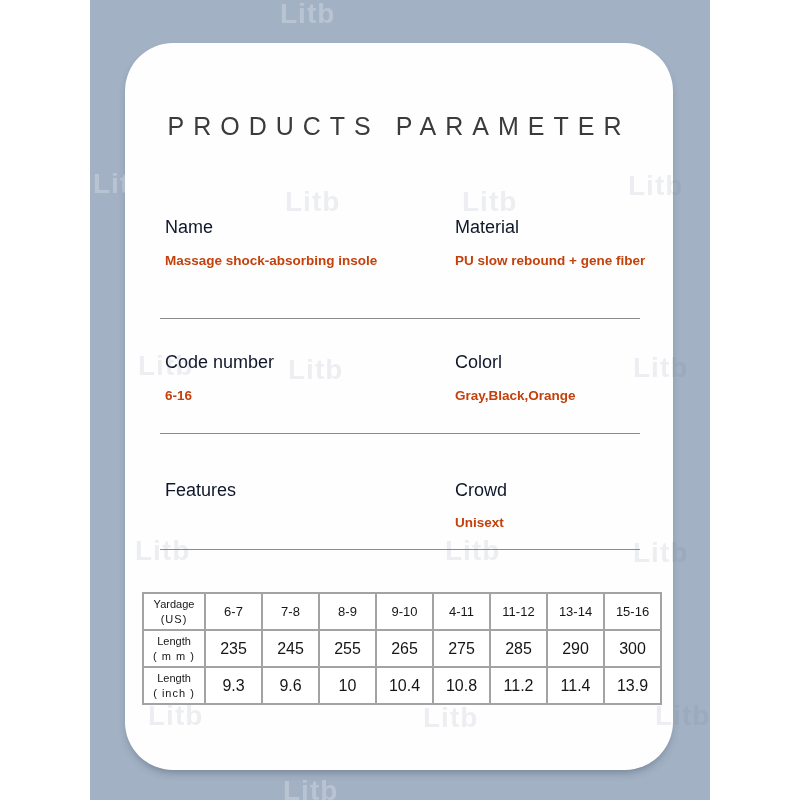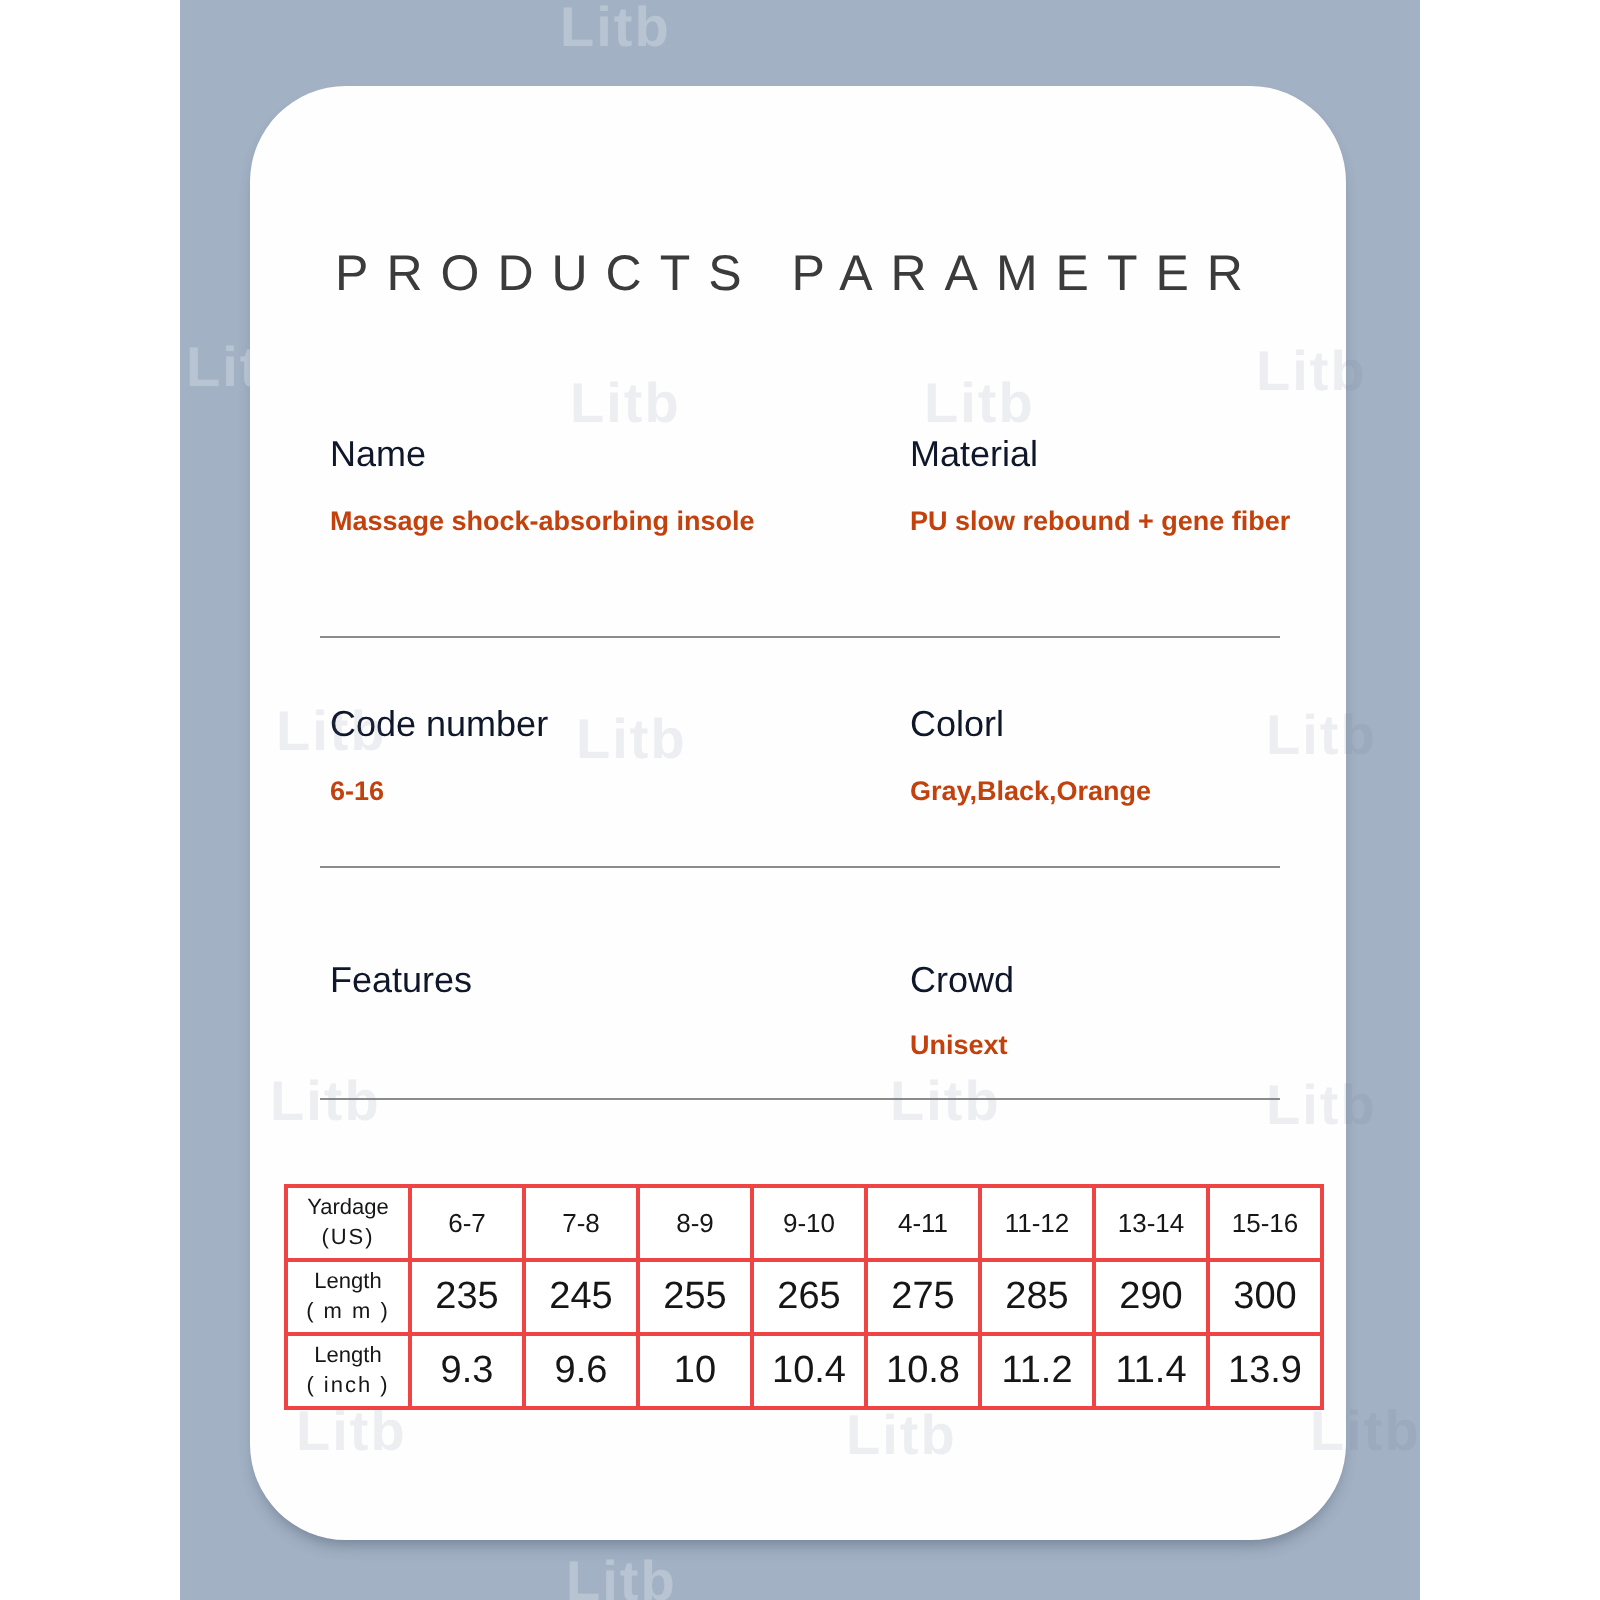--- a/index.html
+++ b/index.html
@@ -22,21 +22,21 @@
   .card {
     position: absolute;
     left: 125px; top: 43px;
     width: 548px; height: 727px;
     background: #fefefe;
     border-radius: 48px;
     box-shadow: 0 5px 8px -3px rgba(55, 66, 88, 0.45);
   }
   .page-title {
     position: absolute;
-    left: 0; top: 80px;
+    left: 0; top: 69px;
     width: 100%;
     text-align: center;
     font-size: 25px;
     letter-spacing: 9px;
     color: #3b3b3b;
     font-weight: 400;
     white-space: nowrap;
   }
   .sec-label {
     position: absolute;
@@ -61,29 +61,29 @@
     height: 1px;
     background: #8b8b8b;
   }
   .size-table {
     position: absolute;
     left: 17px; top: 549px;
     border-collapse: collapse;
     table-layout: fixed;
   }
   .size-table td {
-    border: 2px solid #ef4444;
+    border: 2px solid #a3a3a3;
     text-align: center;
     vertical-align: middle;
     height: 37px;
     color: #161616;
     background: #ffffff;
   }
   .size-table td.hd { width: 62px; font-size: 11px; line-height: 1.3; font-weight: 400; }
-  .size-table td.cell { width: 57px; font-size: 19px; }
+  .size-table td.cell { width: 57px; font-size: 16px; }
   .size-table tr.r-us td.cell { font-size: 13px; }
   .hd .sub { letter-spacing: 1px; }
   .wm {
     position: absolute;
     font-size: 28px;
     font-weight: 700;
     letter-spacing: 1px;
     pointer-events: none;
     user-select: none;
   }

